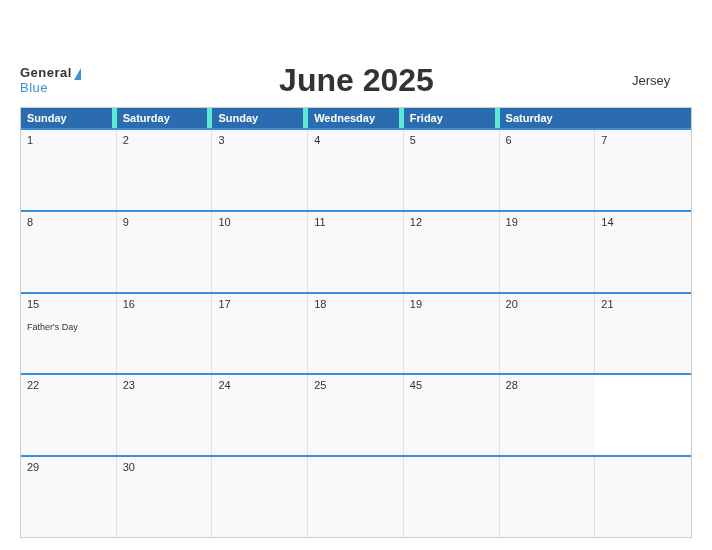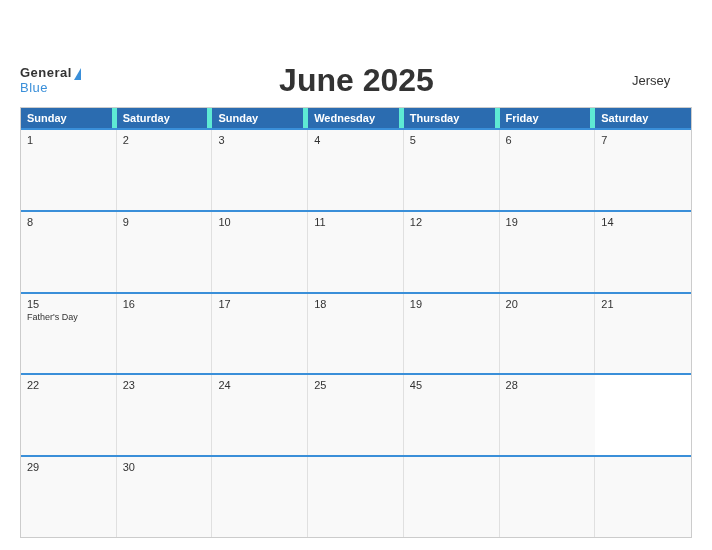--- a/index.html
+++ b/index.html
@@ -106,21 +106,21 @@
     .cal-cell:last-child { border-right: none; }
     .cal-cell.empty { background: #f9f9f9; }
     .cell-date {
       font-size: 11px;
       color: #333;
       display: block;
     }
     .cell-event {
       font-size: 9px;
       color: #333;
-      margin-top: 2px;
+      margin-top: 12px;
       display: block;
     }
   </style>
 </head>
 <body>
 
 <div class="page">
 
   <div class="header">
     <div class="logo">
@@ -131,21 +131,20 @@
     <div class="region">Jersey</div>
   </div>
 
   <div class="calendar">
 
     <div class="cal-header">
       <div class="cal-header-cell">Sunday</div>
       <div class="cal-header-cell">Saturday</div>
       <div class="cal-header-cell">Sunday</div>
       <div class="cal-header-cell">Wednesday</div>
-      <div class="cal-header-cell">Thursday</div>
       <div class="cal-header-cell">Friday</div>
       <div class="cal-header-cell">Saturday</div>
     </div>
 
     <div class="cal-body">
 
       <div class="cal-week">
         <div class="cal-cell">
             <span class="cell-date">1</span>
           </div>

